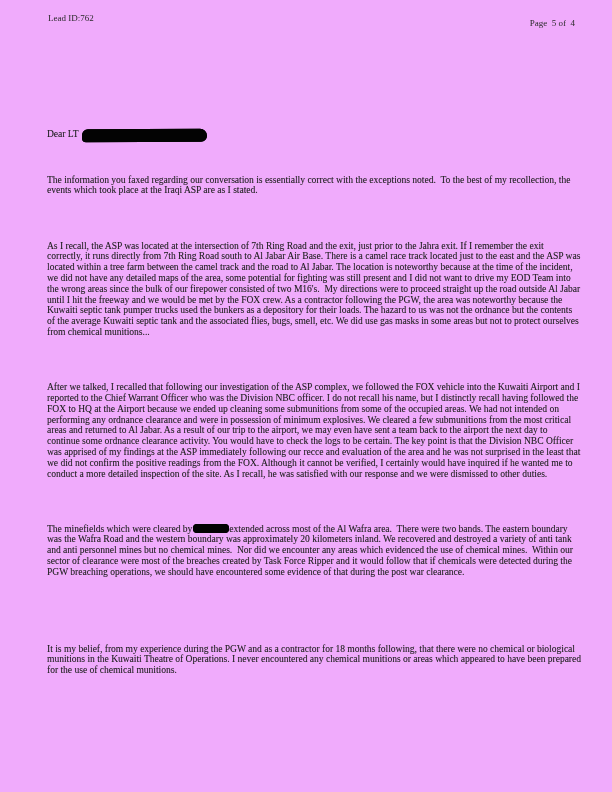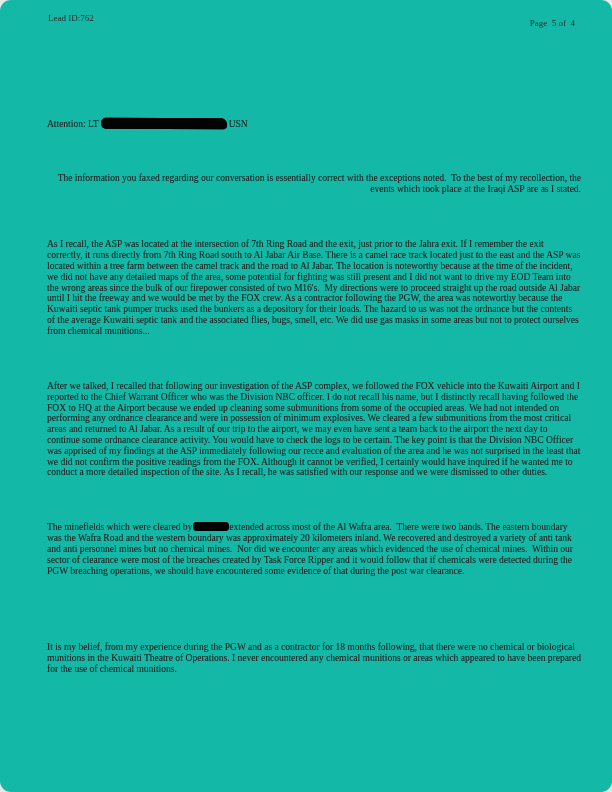--- a/index.html
+++ b/index.html
@@ -4,45 +4,44 @@
 <style>
   html, body { margin: 0; padding: 0; }
   body {
     width: 612px; height: 792px;
     background: #e8e8e8;
     font-family: "Liberation Serif", serif;
   }
   .page {
     position: relative;
     width: 612px; height: 792px;
-    background: #14b8a6;
+    background: #f0abfc;
     overflow: hidden;
     color: #1f1f1f;
-    border-radius: 11px;
   }
   .header-bar {
     position: absolute;
     top: 13px; left: 48px; right: 37px;
     font-size: 9px;
     color: #2a2a2a;
   }
   .lead-id { position: absolute; left: 0; top: 0; }
   .page-num { position: absolute; right: 0; top: 5px; white-space: pre; }
   .letter-body {
     position: absolute;
     left: 47px; top: 86px;
     width: 534px;
     font-size: 9.5px;
     line-height: 10.8px;
     white-space: pre-wrap;
     text-shadow: 0.2px 0.2px 0 rgba(50,50,50,0.35);
   }
   .line { display: block; }
   p { margin: 12px 0 0 0; }
-  p.first { margin-top: 0; text-align: right; }
+  p.first { margin-top: 0; }
   .redact {
     display: inline-block;
     background: #030303;
     box-shadow: 0 0 0.5px #000;
   }
   .r-attention {
     width: 126px; height: 11px;
     border-radius: 5px 6px 4px 5px;
     vertical-align: -2px;
     margin: 0 2px 0 2px;
@@ -67,22 +66,22 @@
 
 <div class="page">
 
   <div class="header-bar">
     <span class="lead-id">Lead ID:762</span>
     <span class="page-num">Page  5 of  4</span>
   </div>
 
   <div class="letter-body">
 
-    <span class="line"><span>Attention: LT</span><span class="redact r-attention"></span><span>USN</span></span>
 
+    <span class="line"><span>Dear LT</span><span class="redact r-dear"></span></span>
 
     <p class="first">The information you faxed regarding our conversation is essentially correct with the exceptions noted.  To the best of my recollection, the events which took place at the Iraqi ASP are as I stated.</p>
 
     <p>As I recall, the ASP was located at the intersection of 7th Ring Road and the exit, just prior to the Jahra exit. If I remember the exit correctly, it runs directly from 7th Ring Road south to Al Jabar Air Base. There is a camel race track located just to the east and the ASP was located within a tree farm between the camel track and the road to Al Jabar. The location is noteworthy because at the time of the incident, we did not have any detailed maps of the area, some potential for fighting was still present and I did not want to drive my EOD Team into the wrong areas since the bulk of our firepower consisted of two M16's.  My directions were to proceed straight up the road outside Al Jabar until I hit the freeway and we would be met by the FOX crew. As a contractor following the PGW, the area was noteworthy because the Kuwaiti septic tank pumper trucks used the bunkers as a depository for their loads. The hazard to us was not the ordnance but the contents of the average Kuwaiti septic tank and the associated flies, bugs, smell, etc. We did use gas masks in some areas but not to protect ourselves from chemical munitions...</p>
 
     <p>After we talked, I recalled that following our investigation of the ASP complex, we followed the FOX vehicle into the Kuwaiti Airport and I reported to the Chief Warrant Officer who was the Division NBC officer. I do not recall his name, but I distinctly recall having followed the FOX to HQ at the Airport because we ended up cleaning some submunitions from some of the occupied areas. We had not intended on performing any ordnance clearance and were in possession of minimum explosives. We cleared a few submunitions from the most critical areas and returned to Al Jabar. As a result of our trip to the airport, we may even have sent a team back to the airport the next day to continue some ordnance clearance activity. You would have to check the logs to be certain. The key point is that the Division NBC Officer was apprised of my findings at the ASP immediately following our recce and evaluation of the area and he was not surprised in the least that we did not confirm the positive readings from the FOX. Although it cannot be verified, I certainly would have inquired if he wanted me to conduct a more detailed inspection of the site. As I recall, he was satisfied with our response and we were dismissed to other duties.</p>
 
     <p><span>The minefields which were cleared by</span><span class="redact r-minefields"></span><span>extended across most of the Al Wafra area.  There were two bands. The eastern boundary was the Wafra Road and the western boundary was approximately 20 kilometers inland. We recovered and destroyed a variety of anti tank and anti personnel mines but no chemical mines.  Nor did we encounter any areas which evidenced the use of chemical mines.  Within our sector of clearance were most of the breaches created by Task Force Ripper and it would follow that if chemicals were detected during the PGW breaching operations, we should have encountered some evidence of that during the post war clearance.</span></p>
 
 

